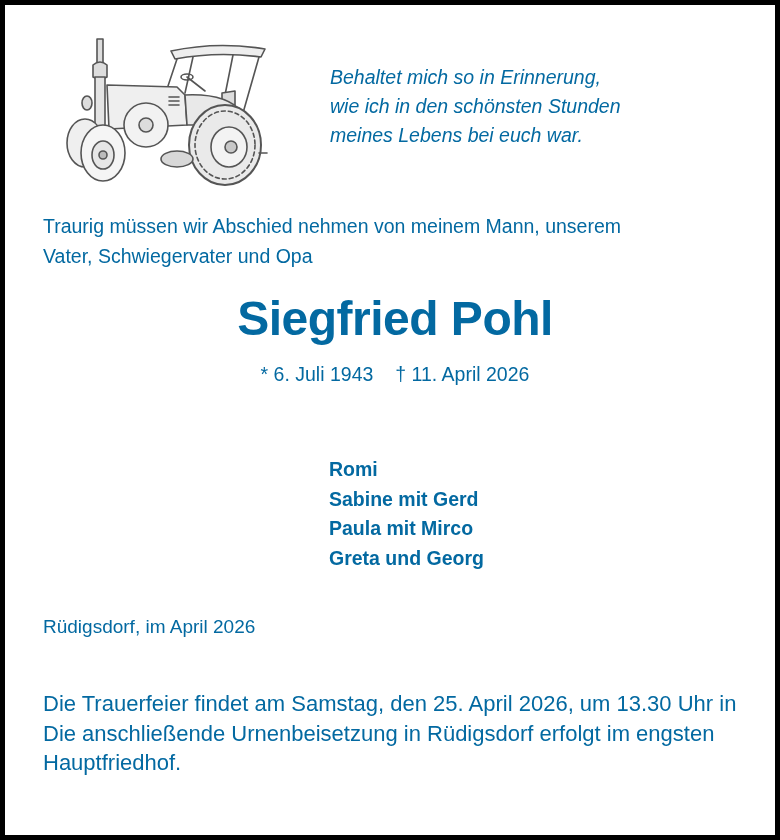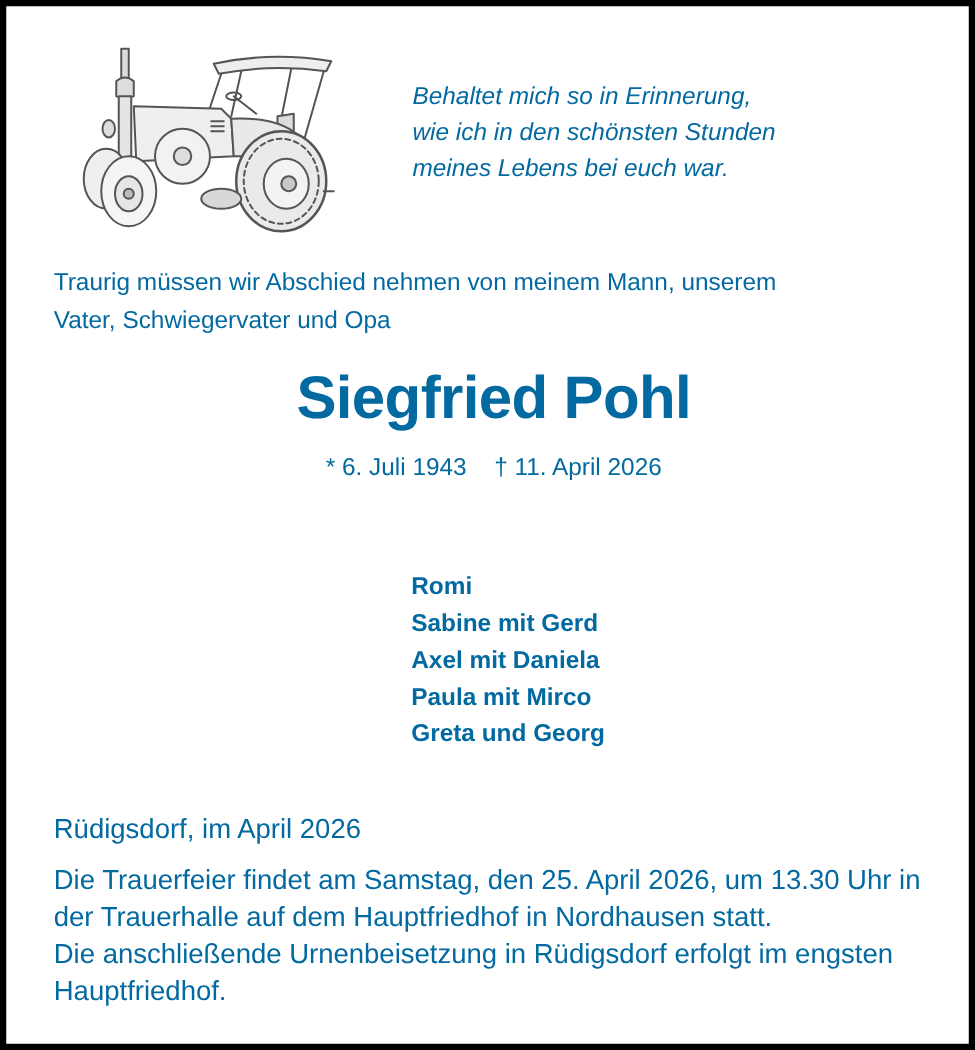--- a/index.html
+++ b/index.html
@@ -18,21 +18,21 @@
     letter-spacing: 0px;
   }
   .intro { left: 38px; top: 206px; font-size: 19.5px; line-height: 30px; }
   .name {
     left: 0; width: 780px; text-align: center; top: 284px;
     font-size: 48px; font-weight: bold; line-height: 60px; letter-spacing: -0.5px;
   }
   .dates { left: 0; width: 780px; text-align: center; top: 356px; font-size: 19.5px; line-height: 26px; }
   .dates .gap { display: inline-block; width: 22px; }
   .family { left: 324px; top: 426px; font-size: 19.5px; font-weight: bold; line-height: 29.6px; margin-top: 24px; }
-  .place { left: 38px; top: 645px; font-size: 22px; line-height: 26px; }
+  .place { left: 38px; top: 609px; font-size: 19px; line-height: 26px; }
   .funeral { left: 38px; top: 684px; font-size: 22px; line-height: 29.6px; }
   .line { display: block; }
 </style>
 </head>
 <body>
 
 <div class="frame">
 
   <svg class="tractor" viewBox="0 0 222 156" xmlns="http://www.w3.org/2000/svg">
     <g fill="none" stroke="#555" stroke-width="1.6" stroke-linecap="round" stroke-linejoin="round">
@@ -89,27 +89,25 @@
 
   <div class="txt name">Siegfried Pohl</div>
 
   <div class="txt dates">
     <span>* 6. Juli 1943</span><span class="gap"></span><span>† 11. April 2026</span>
   </div>
 
   <div class="txt family">
     <span class="line">Romi</span>
     <span class="line">Sabine mit Gerd</span>
-    <span class="line">Axel mit Daniela</span>
     <span class="line">Paula mit Mirco</span>
     <span class="line">Greta und Georg</span>
   </div>
 
   <div class="txt place">Rüdigsdorf, im April 2026</div>
 
   <div class="txt funeral">
     <span class="line">Die Trauerfeier findet am Samstag, den 25. April 2026, um 13.30 Uhr in</span>
-    <span class="line">der Trauerhalle auf dem Hauptfriedhof in Nordhausen statt.</span>
     <span class="line">Die anschließende Urnenbeisetzung in Rüdigsdorf erfolgt im engsten</span>
     <span class="line">Hauptfriedhof.</span>
   </div>
 
 </div>
 
 </body></html>

